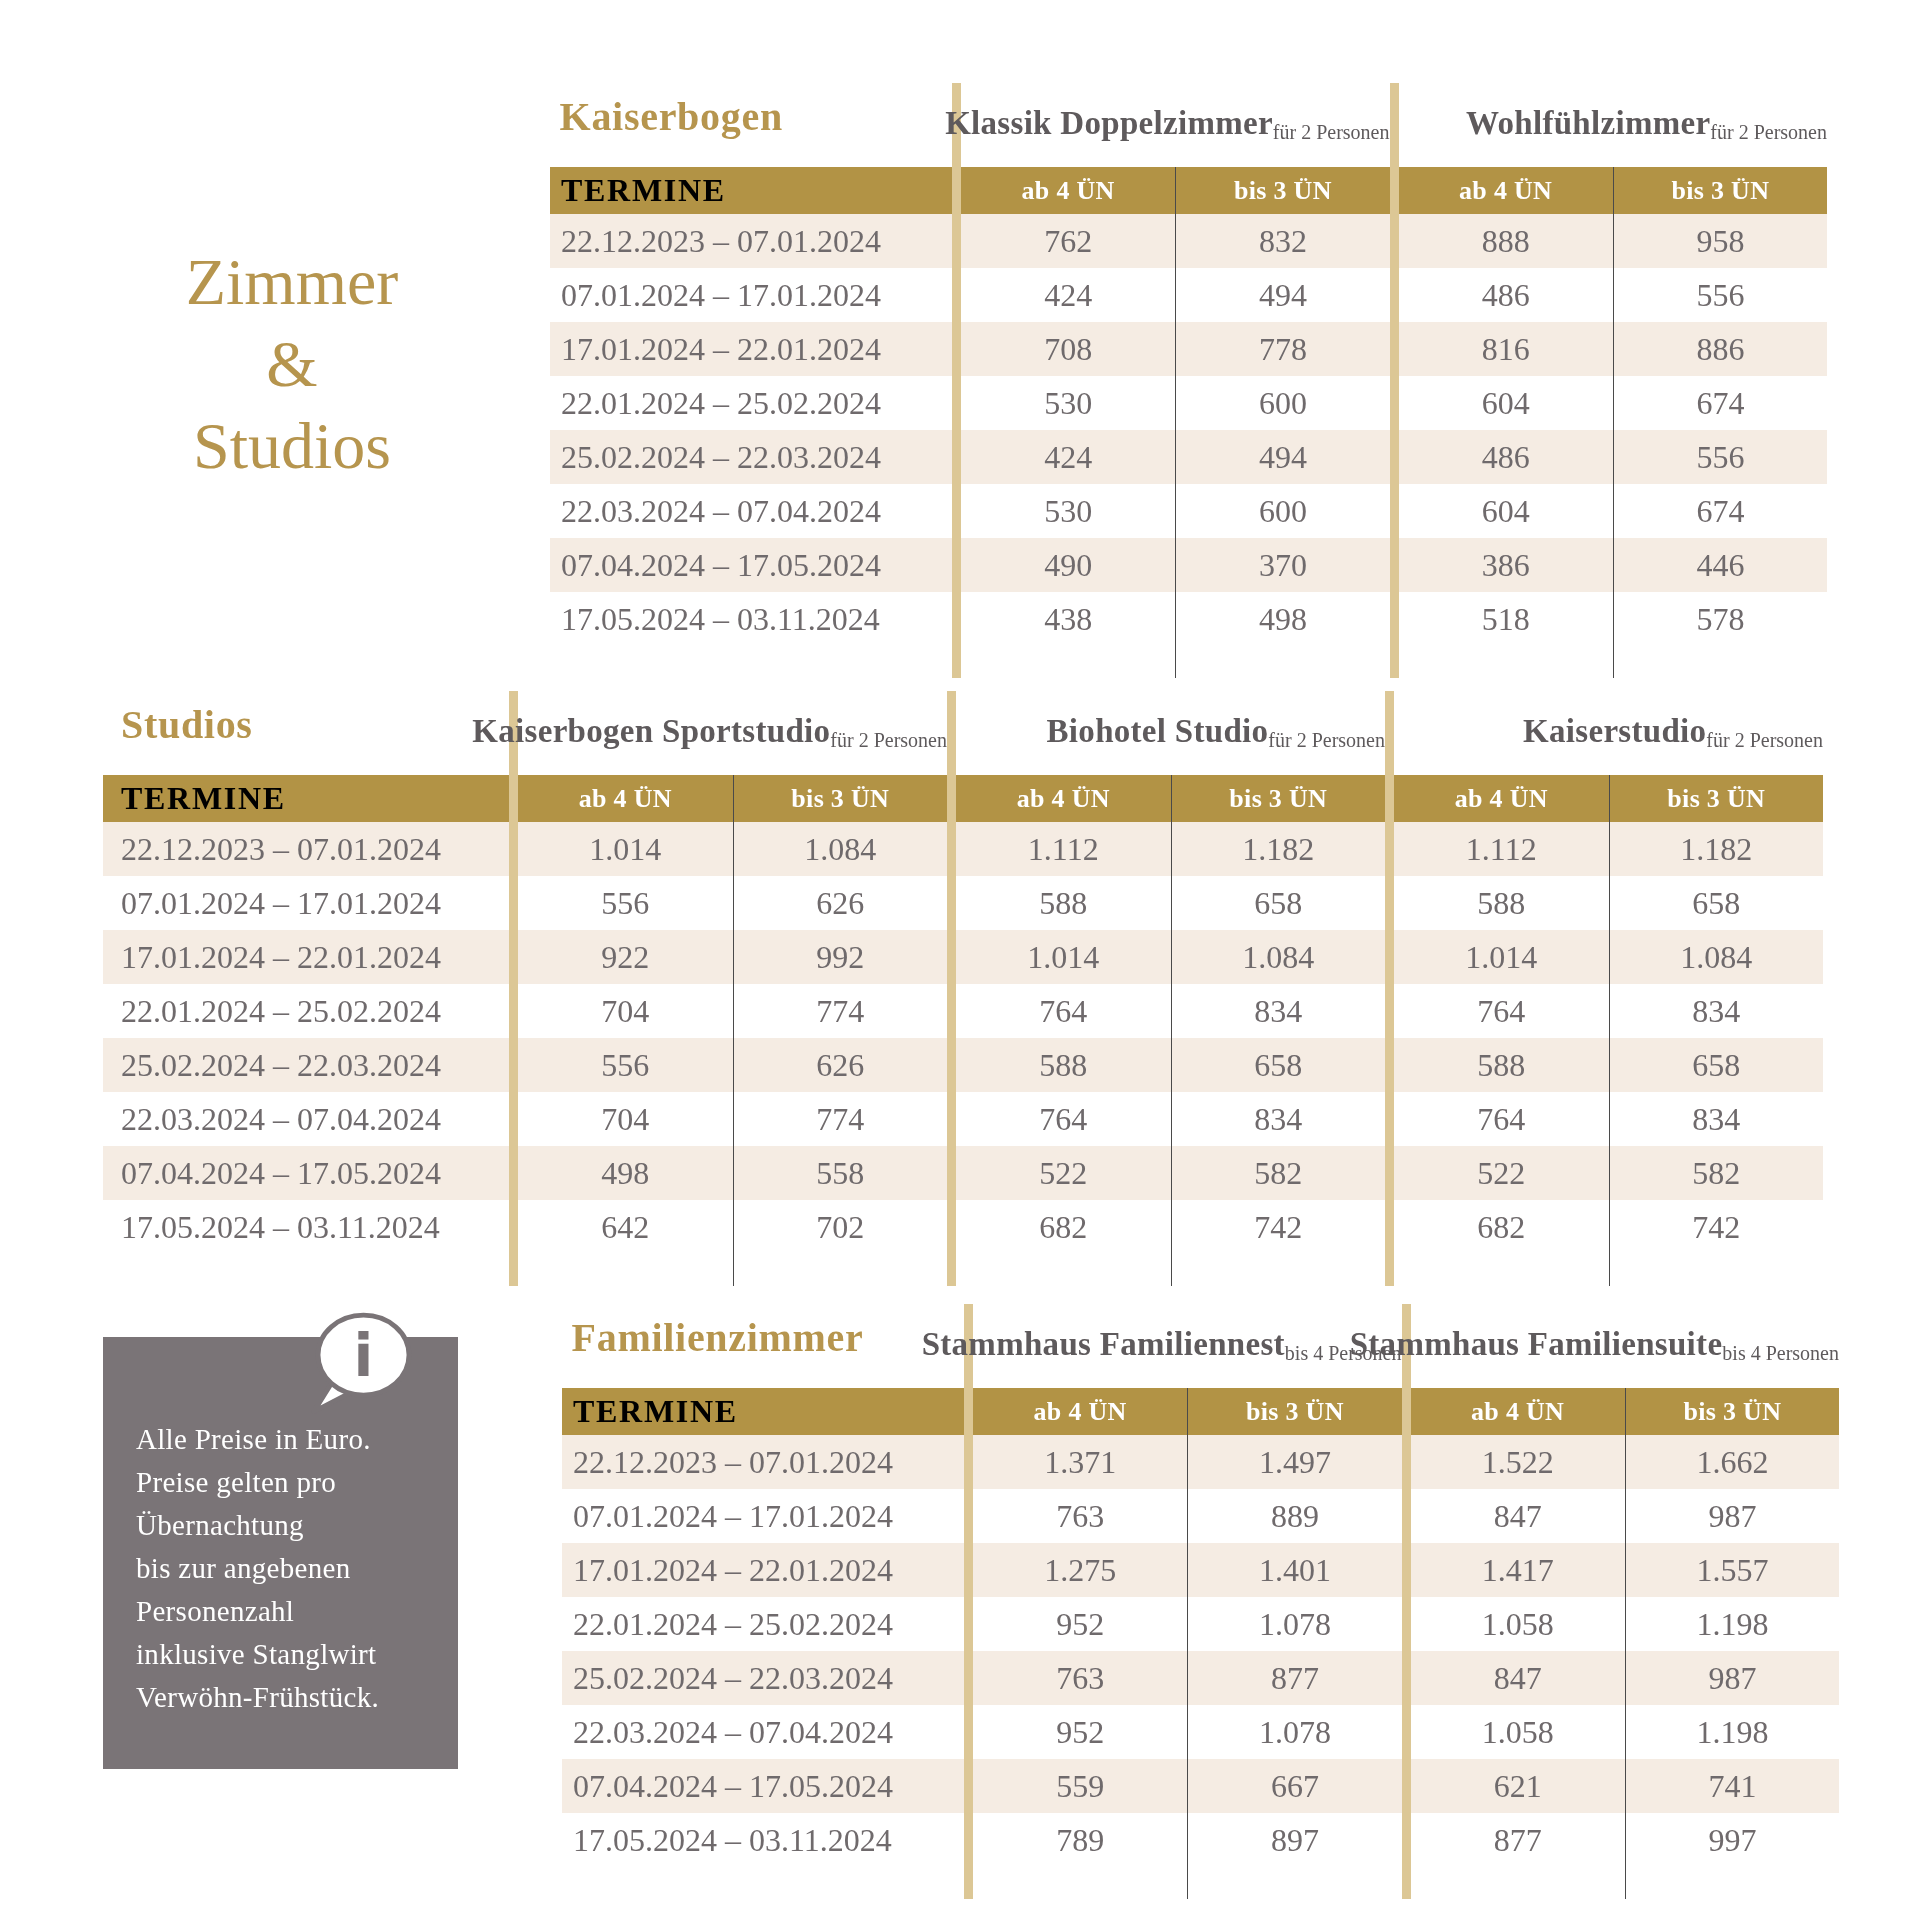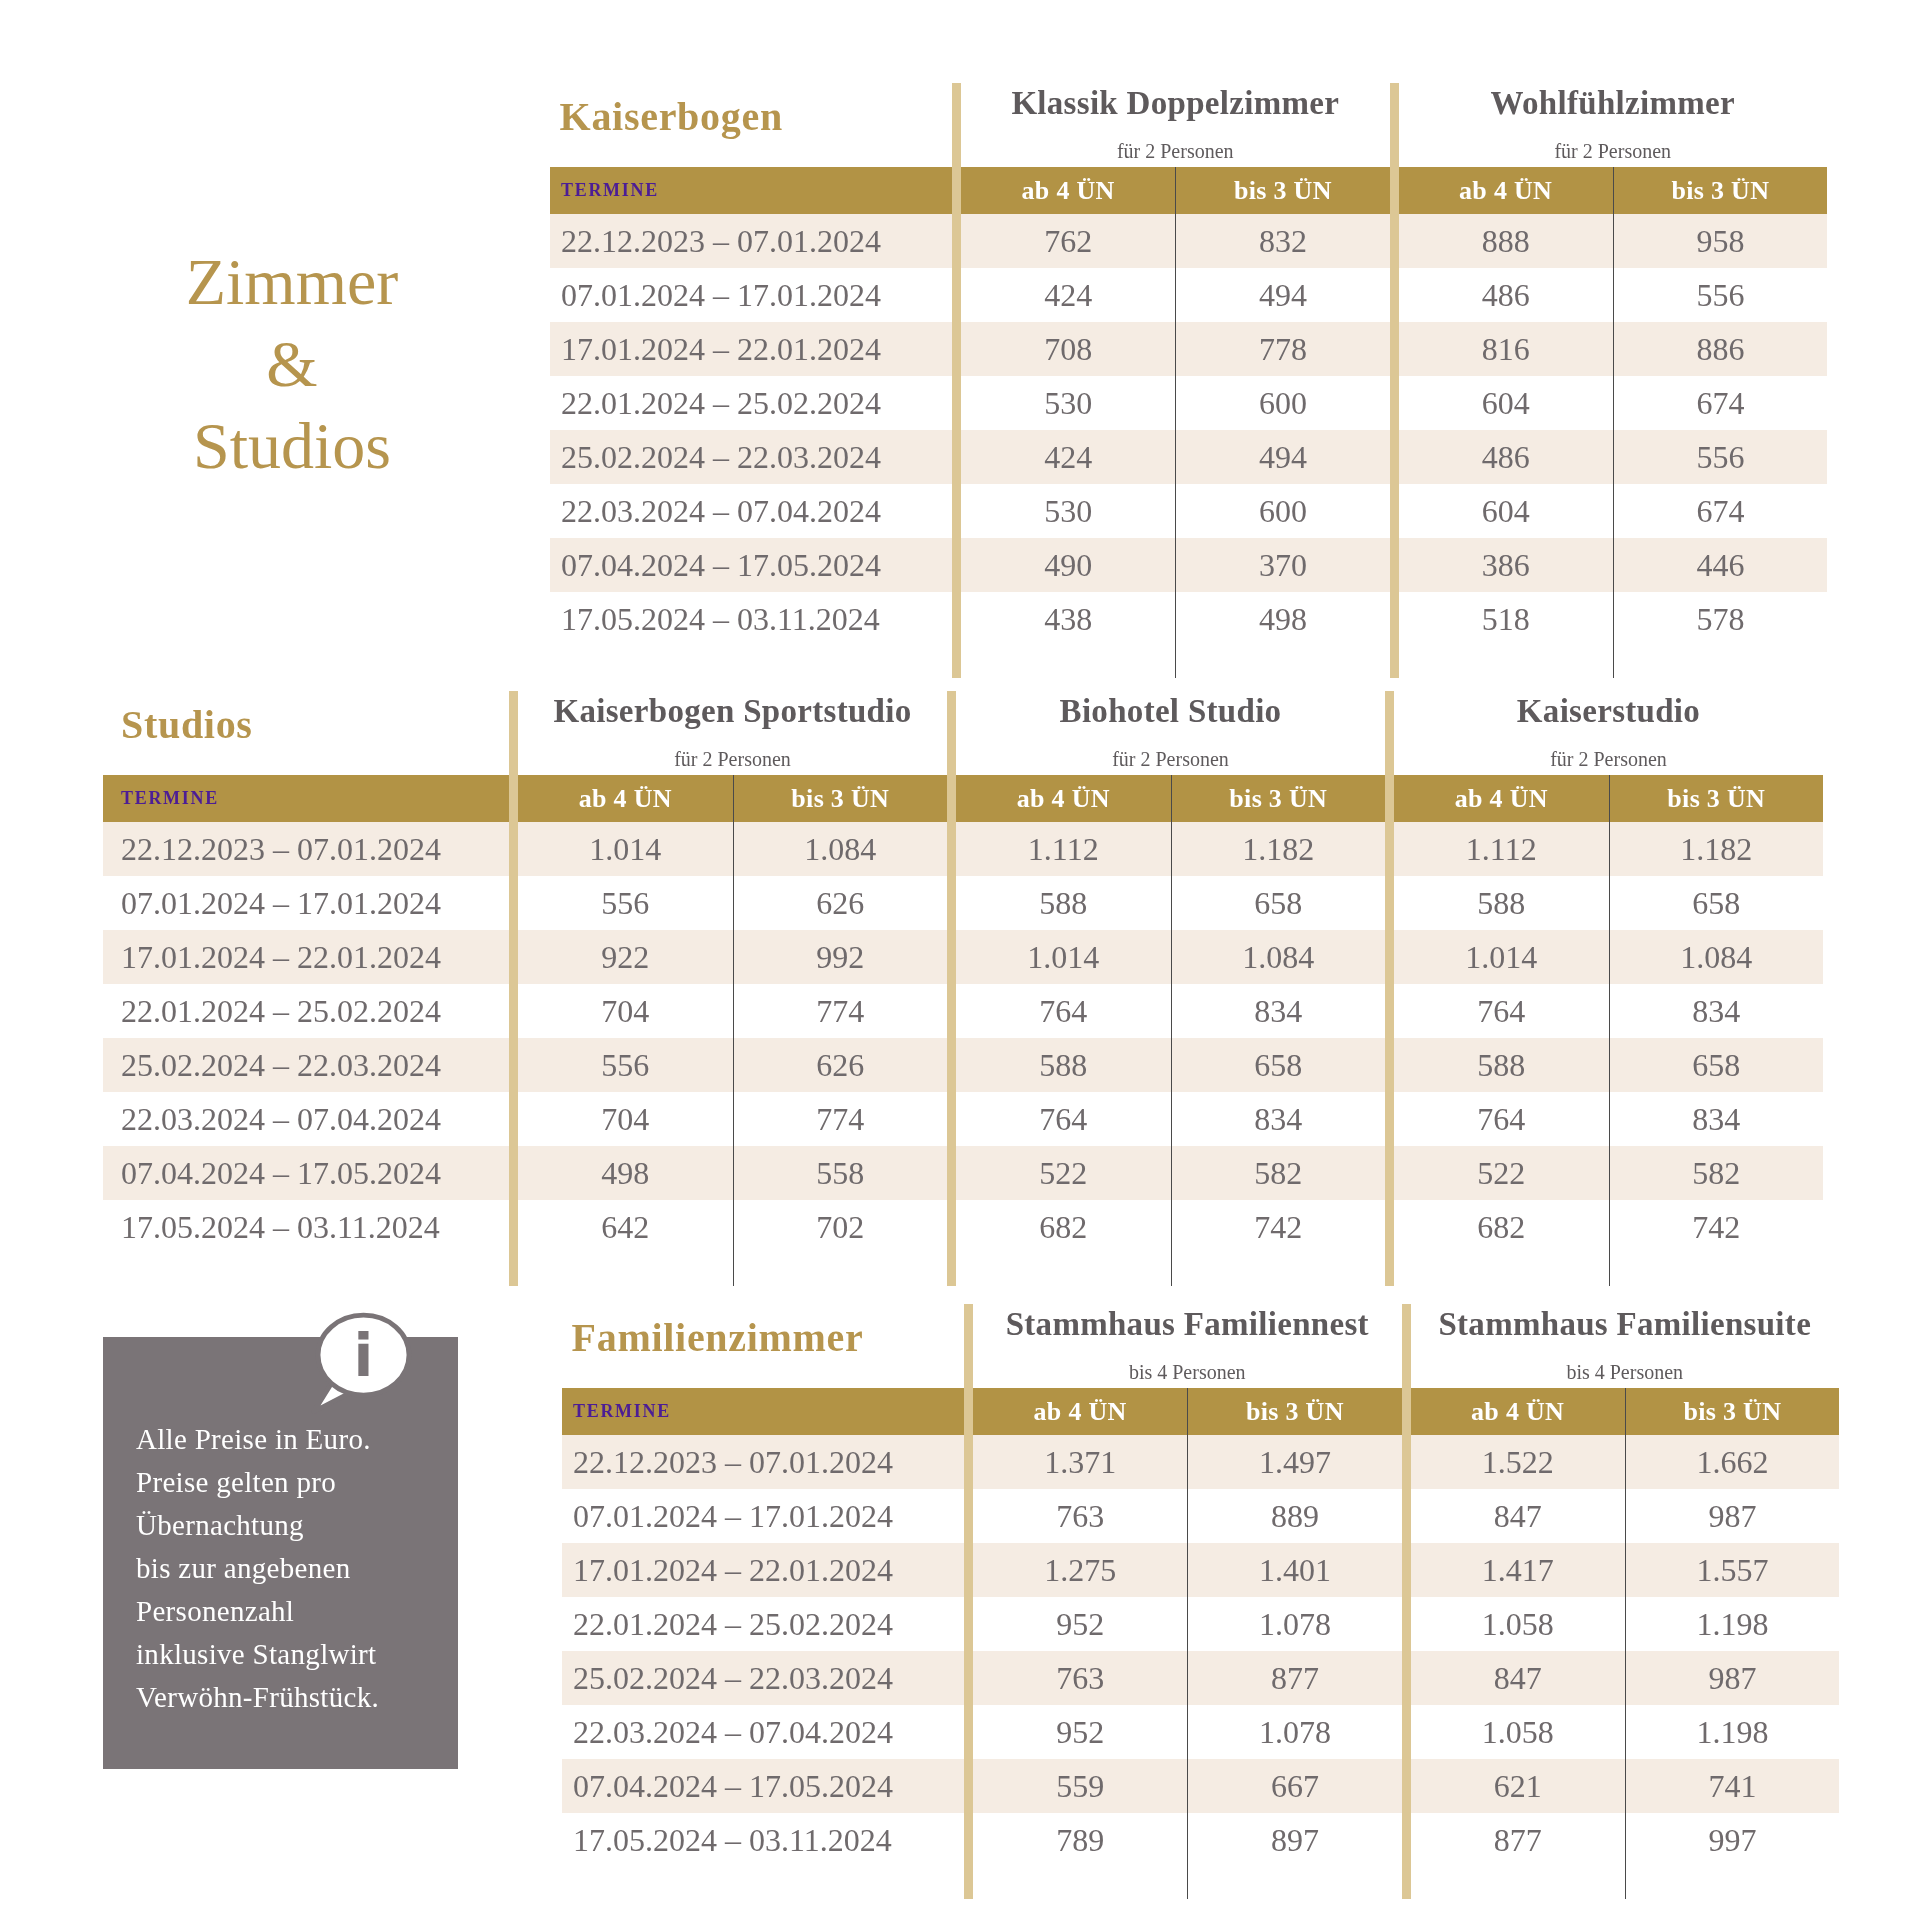--- a/index.html
+++ b/index.html
@@ -40,25 +40,25 @@
   .row-head{height:84px;background:#fff;}
   .row-termine{height:47px;background:var(--gold-bar);}
   .row-data{height:54px;background:#fff;}
   .row-data.stripe{background:var(--stripe-beige);}
   .row-tail{height:32px;background:#fff;}
   .head-label{display:flex;align-items:flex-end;padding:0 0 27.5px 9.6px;}
   .gold-heading{
     font-size:40px;font-weight:700;color:var(--gold-text);
     letter-spacing:0.7px;white-space:nowrap;
   }
-  .head-sec{display:flex;flex-direction:column;justify-content:flex-end;align-items:center;padding-bottom:4px;text-align:center;}
+  .head-sec{display:flex;flex-direction:row;justify-content:flex-end;align-items:center;padding-bottom:4px;text-align:center;}
   .sec-title{font-size:33px;font-weight:700;color:var(--heading-gray);letter-spacing:0.3px;white-space:nowrap;}
   .sec-sub{font-size:20px;font-weight:400;color:var(--heading-gray);margin-top:18px;white-space:nowrap;}
-  .termine-label{display:flex;align-items:center;padding-left:11px;color:#4c1d95;
-    font-size:18px;font-weight:600;letter-spacing:1.7px;white-space:nowrap;}
+  .termine-label{display:flex;align-items:center;padding-left:11px;color:#000000;
+    font-size:32px;font-weight:600;letter-spacing:1.7px;white-space:nowrap;}
   .col-head{color:#fff;font-size:26px;font-weight:700;letter-spacing:0.3px;white-space:nowrap;}
   .termin-cell{display:flex;align-items:center;padding-left:11px;font-size:32px;
     color:var(--text-gray);white-space:nowrap;}
   .t-mid .termin-cell,.t-mid .termine-label,.t-mid .head-label{padding-left:18px;}
   .price{font-size:32px;color:var(--text-gray);}
   
   .info-box{
     position:absolute;left:103px;top:1337px;width:355px;height:432px;
     background:var(--info-gray);
   }

